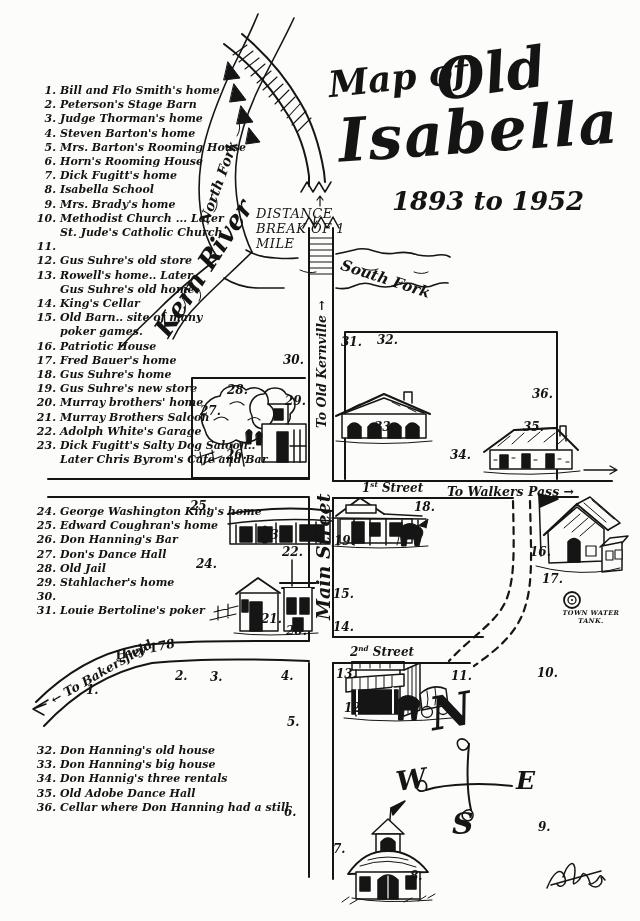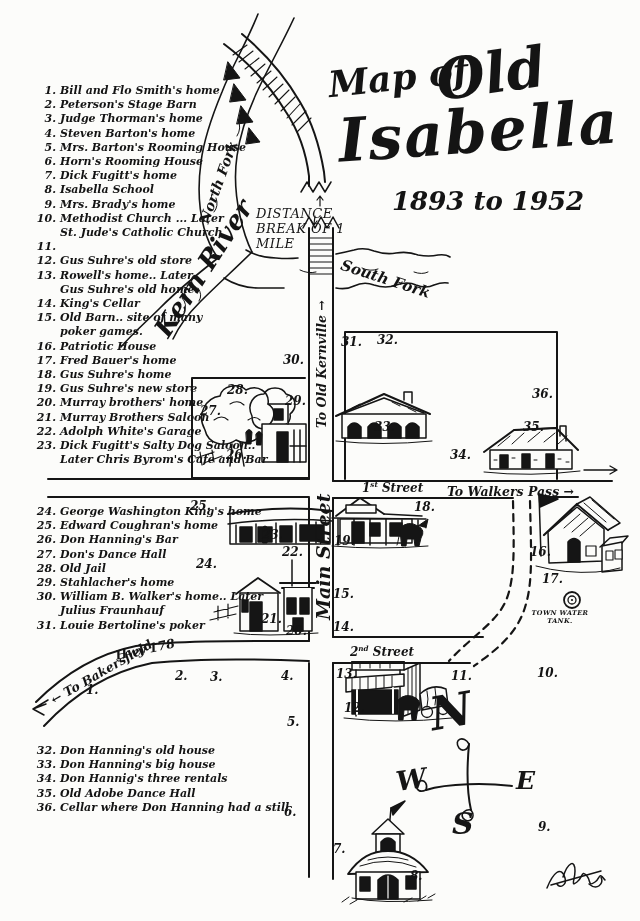--- a/index.html
+++ b/index.html
@@ -403,22 +403,20 @@
       <div class="lrow">
         <span class="ln">28.</span>
         <span class="lt">Old Jail</span>
       </div>
       <div class="lrow">
         <span class="ln">29.</span>
         <span class="lt">Stahlacher's home</span>
       </div>
       <div class="lrow">
         <span class="ln">30.</span>
-        <span class="lt">William B. Walker's home.. Later
-Julius Fraunhauf</span>
       </div>
       <div class="lrow">
         <span class="ln">31.</span>
         <span class="lt">Louie Bertoline's poker</span>
       </div>
     </div>
   <div class="legend hand" style="left:34px;top:744px;">
 
   <div class="lrow">
         <span class="ln">32.</span>
@@ -449,21 +447,21 @@
   <div class="abs tiny-caps" style="left:256px;top:206px;width:104px;">Distance break of 1 mile</div>
 
   <div class="abs hand rot small-lbl" style="left:314px;top:428px;transform:rotate(-90deg);">To Old Kernville →</div>
   <div class="abs hand rot" style="left:312px;top:620px;font-size:19px;transform:rotate(-90deg);">Main Street</div>
   <div class="abs hand street-lbl" style="left:362px;top:480px;"><span>1</span><sup>st</sup><span> Street</span></div>
   <div class="abs hand small-lbl" style="left:447px;top:484px;">To Walkers Pass →</div>
   <div class="abs hand street-lbl" style="left:350px;top:644px;"><span>2</span><sup>nd</sup><span> Street</span></div>
   <div class="abs hand rot small-lbl" style="left:48px;top:694px;transform:rotate(-30deg);">← To Bakersfield</div>
   <div class="abs hand rot small-lbl" style="left:114px;top:648px;transform:rotate(-12deg);">Hwy 178</div>
 
-  <div class="wt-label" style="left:529px;top:609px;">Town Water
+  <div class="wt-label" style="left:560px;top:609px;">Town Water
 Tank.</div>
 
   <div class="compass-letter" style="left:430px;top:684px;font-size:46px;transform:rotate(-10deg);">N</div>
   <div class="compass-letter" style="left:396px;top:764px;font-size:27px;transform:rotate(-8deg);">W</div>
   <div class="compass-letter" style="left:516px;top:766px;font-size:25px;">E</div>
   <div class="compass-letter" style="left:452px;top:806px;font-size:30px;">S</div>
 
   <div>
 
   <span class="marker" style="left: 86px; top: 683px;">1.</span>

